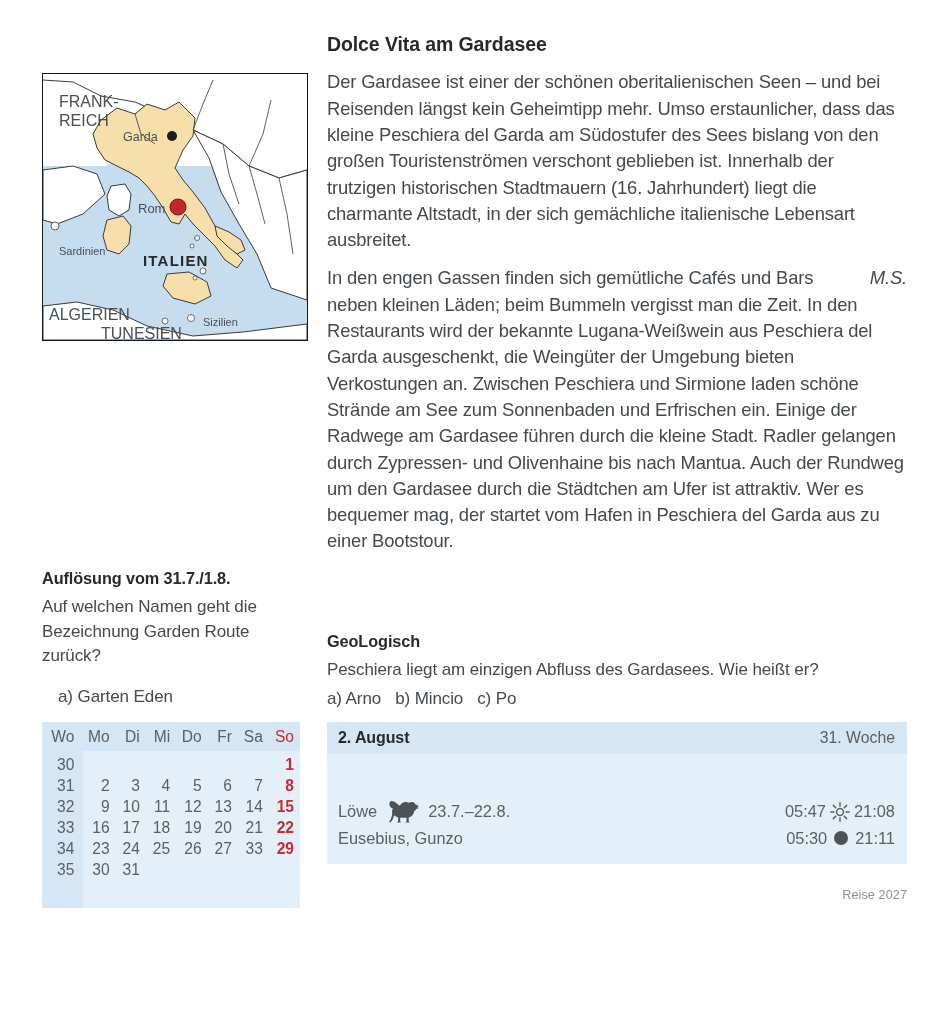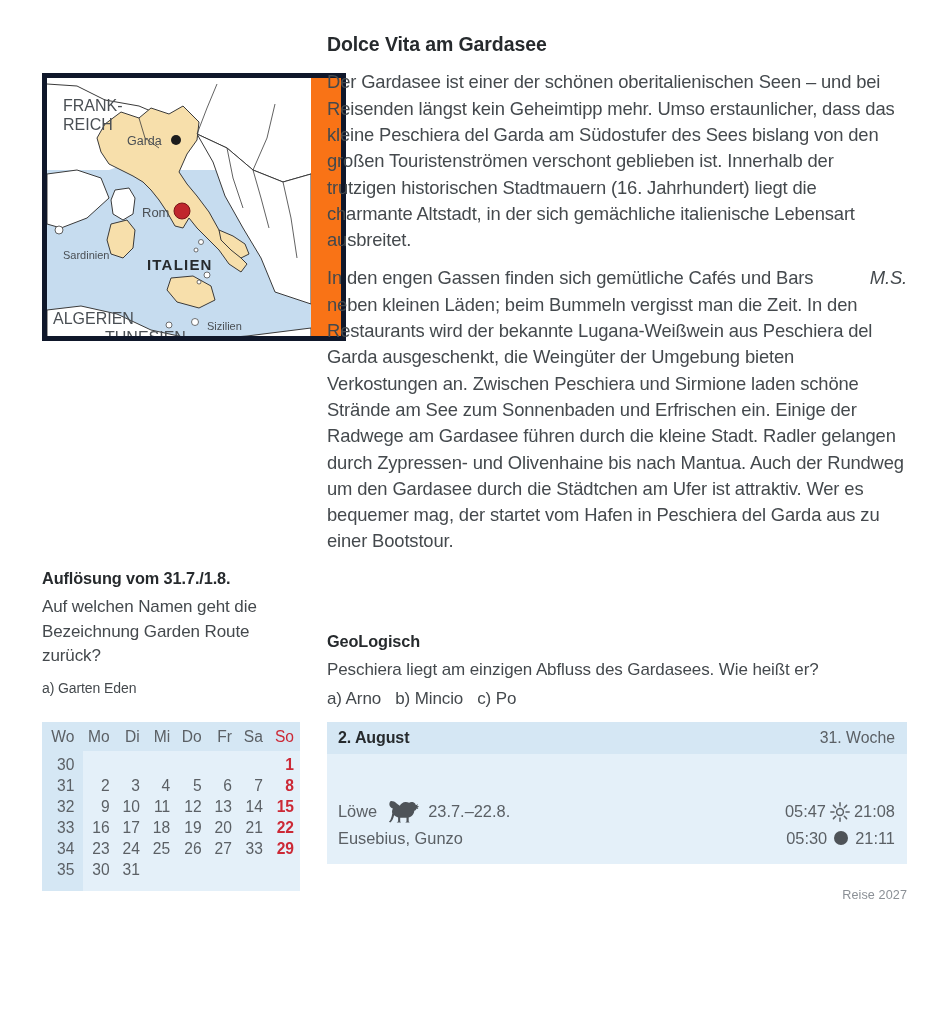--- a/index.html
+++ b/index.html
@@ -14,25 +14,25 @@
     font-family: "Liberation Sans", sans-serif;
     color: #3c4043;
     -webkit-font-smoothing: antialiased;
   }
 
   
   #map-figure {
     position: absolute;
     left: 42px;
     top: 73px;
-    width: 304px;
+    width: 266px;
     height: 268px;
-    border: 5px solid #0f172a;
+    border: 1px solid #0f172a;
     box-sizing: border-box;
-    background: #f97316;
+    background: #14b8a6;
     overflow: hidden;
   }
   #map-figure svg { display: block; }
 
   
   #article {
     position: absolute;
     left: 327px;
     top: 33px;
     width: 580px;
@@ -75,24 +75,24 @@
     letter-spacing: -0.1px;
   }
   #resolution-question {
     font-size: 17px;
     line-height: 24.5px;
     color: #44494d;
     margin: 0 0 7px 0;
     letter-spacing: -0.1px;
   }
   #resolution-answer {
-    font-size: 14px;
+    font-size: 17px;
     line-height: 24px;
     color: #44494d;
-    margin: 0;
+    margin: 16px;
     letter-spacing: -0.1px;
   }
 
   
   #quiz {
     position: absolute;
     left: 327px;
     top: 632px;
     width: 580px;
   }
@@ -150,21 +150,21 @@
   #calendar thead th.dow  { width: 30px; padding-right: 6px; }
   #calendar thead th.sun  { color: #cc2936; }
   #calendar tbody td.wk {
     background: #d5e7f4;
     color: #5b6065;
     padding-right: 9px;
   }
   #calendar tbody td.day { padding-right: 6px; }
   #calendar tbody td.sun { color: #cc2936; font-weight: bold; padding-right: 6px; }
   #calendar tbody tr:first-child td { padding-top: 5px; }
-  #calendar tbody tr:last-child  td { padding-bottom: 12px; }
+  #calendar tbody tr:last-child  td { padding-bottom: 29px; }
 
   
   #day-panel {
     position: absolute;
     left: 327px;
     top: 722px;
     width: 580px;
     background: #e4f0f9;
   }
   #day-panel-header {

